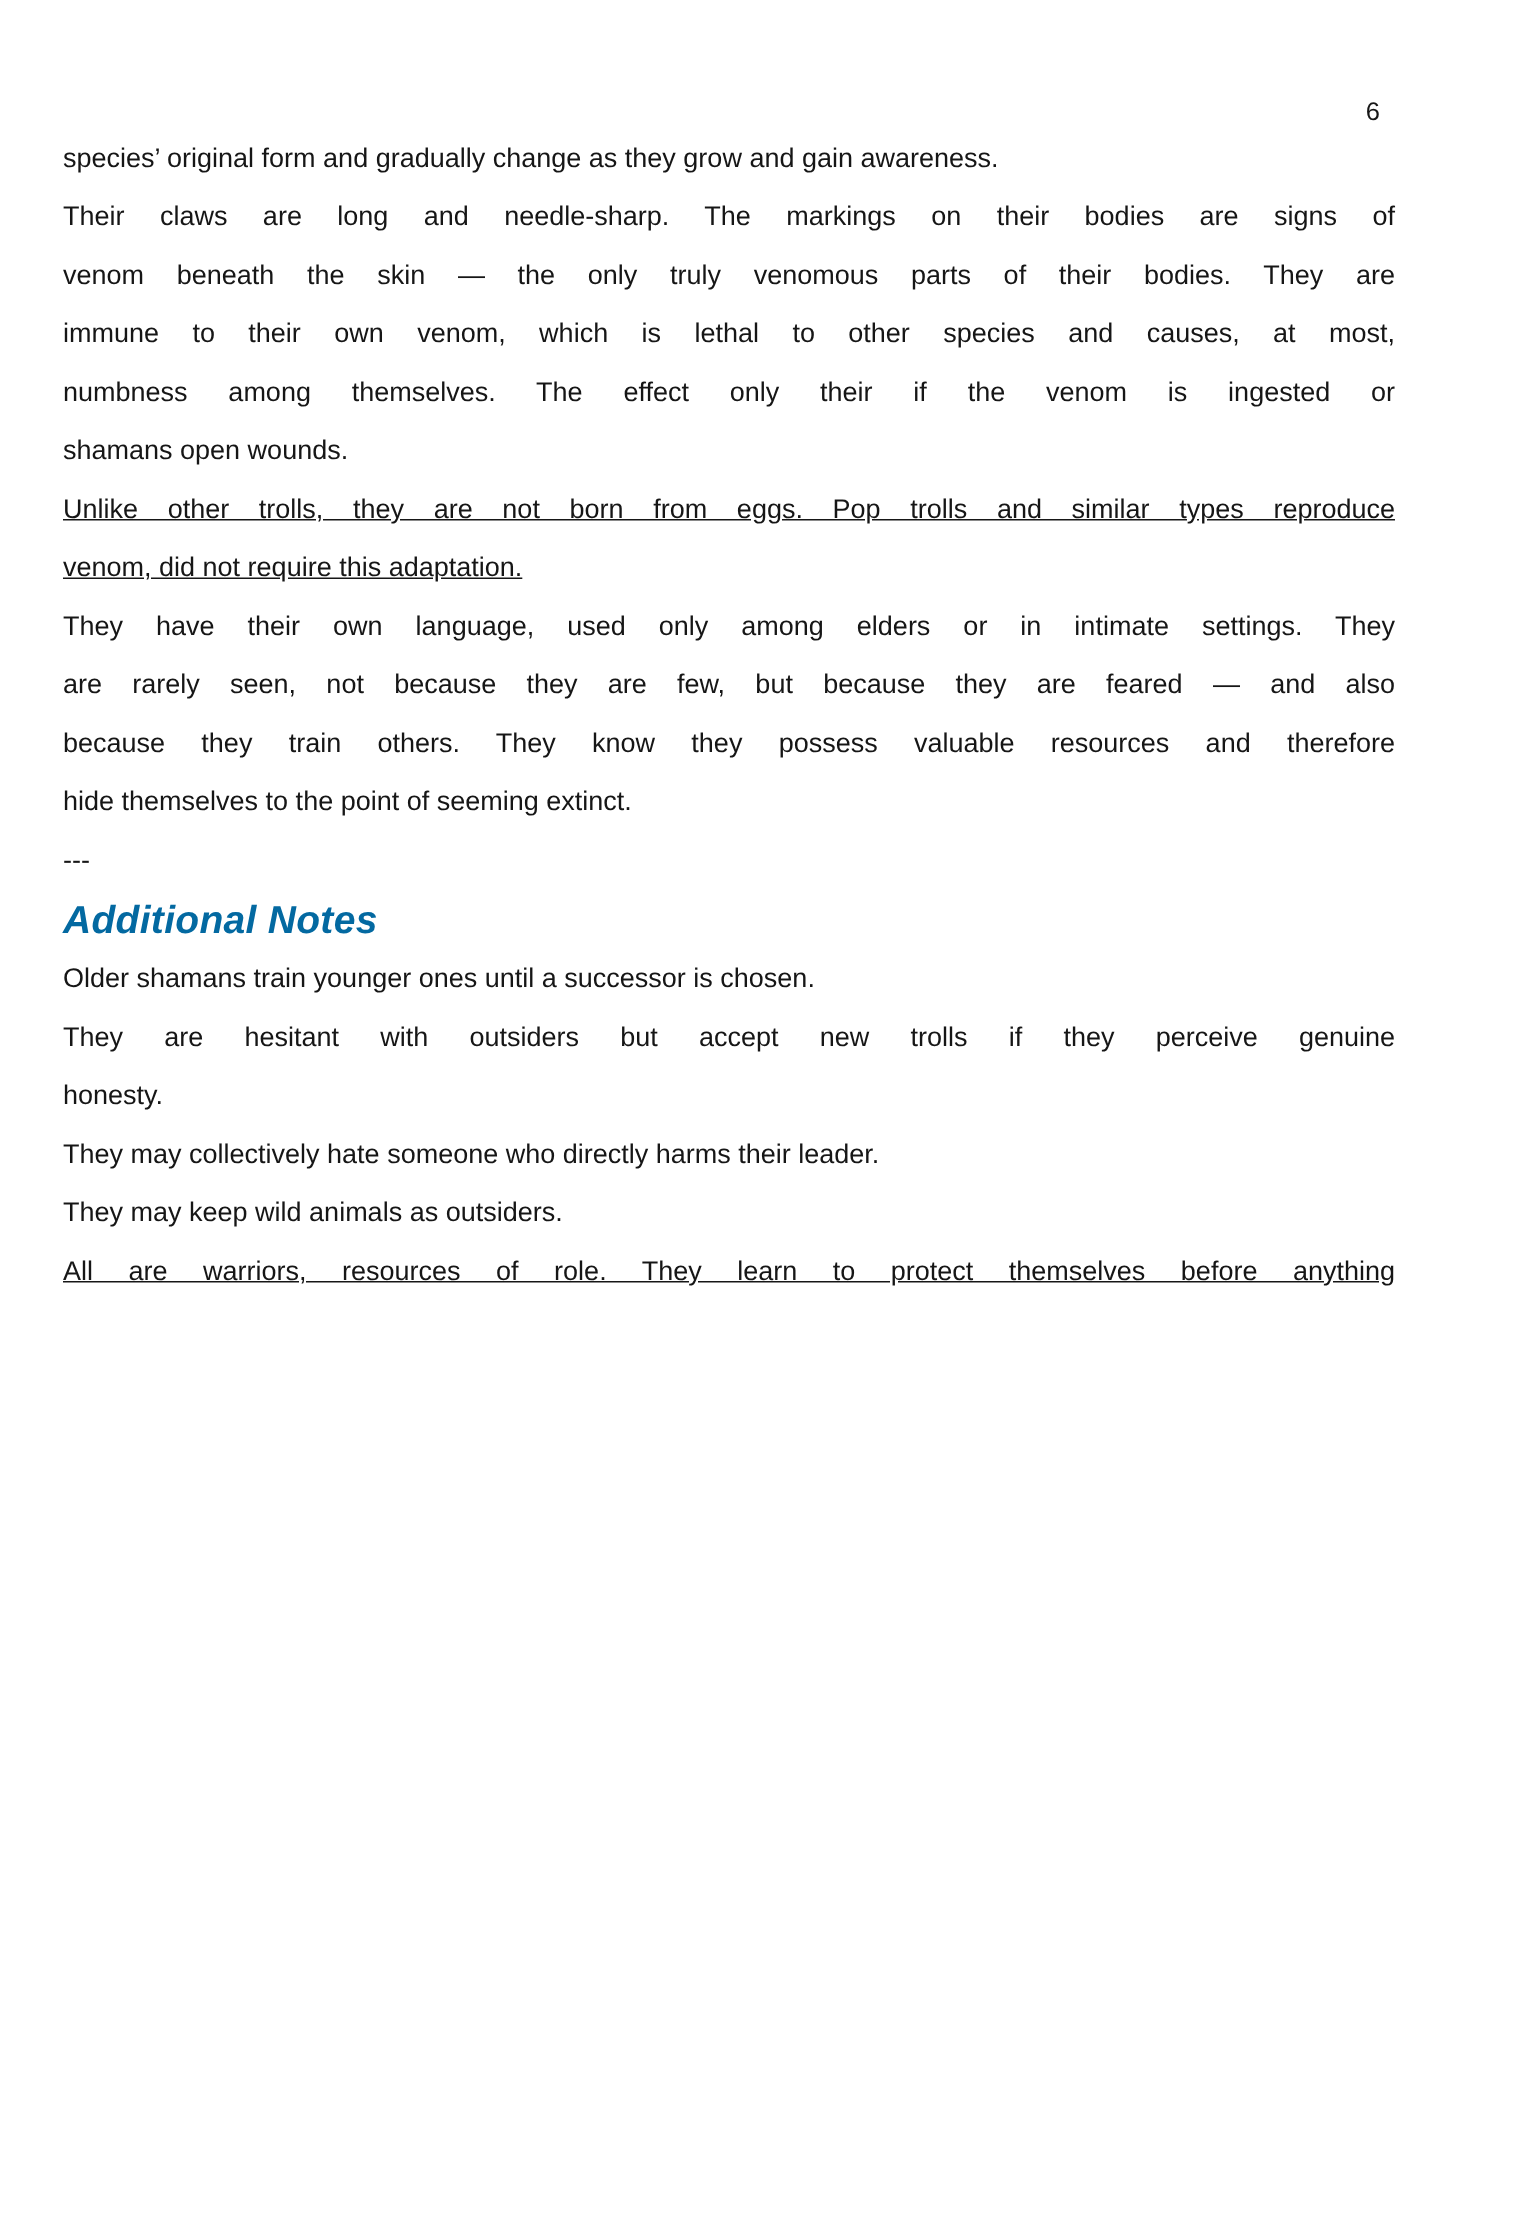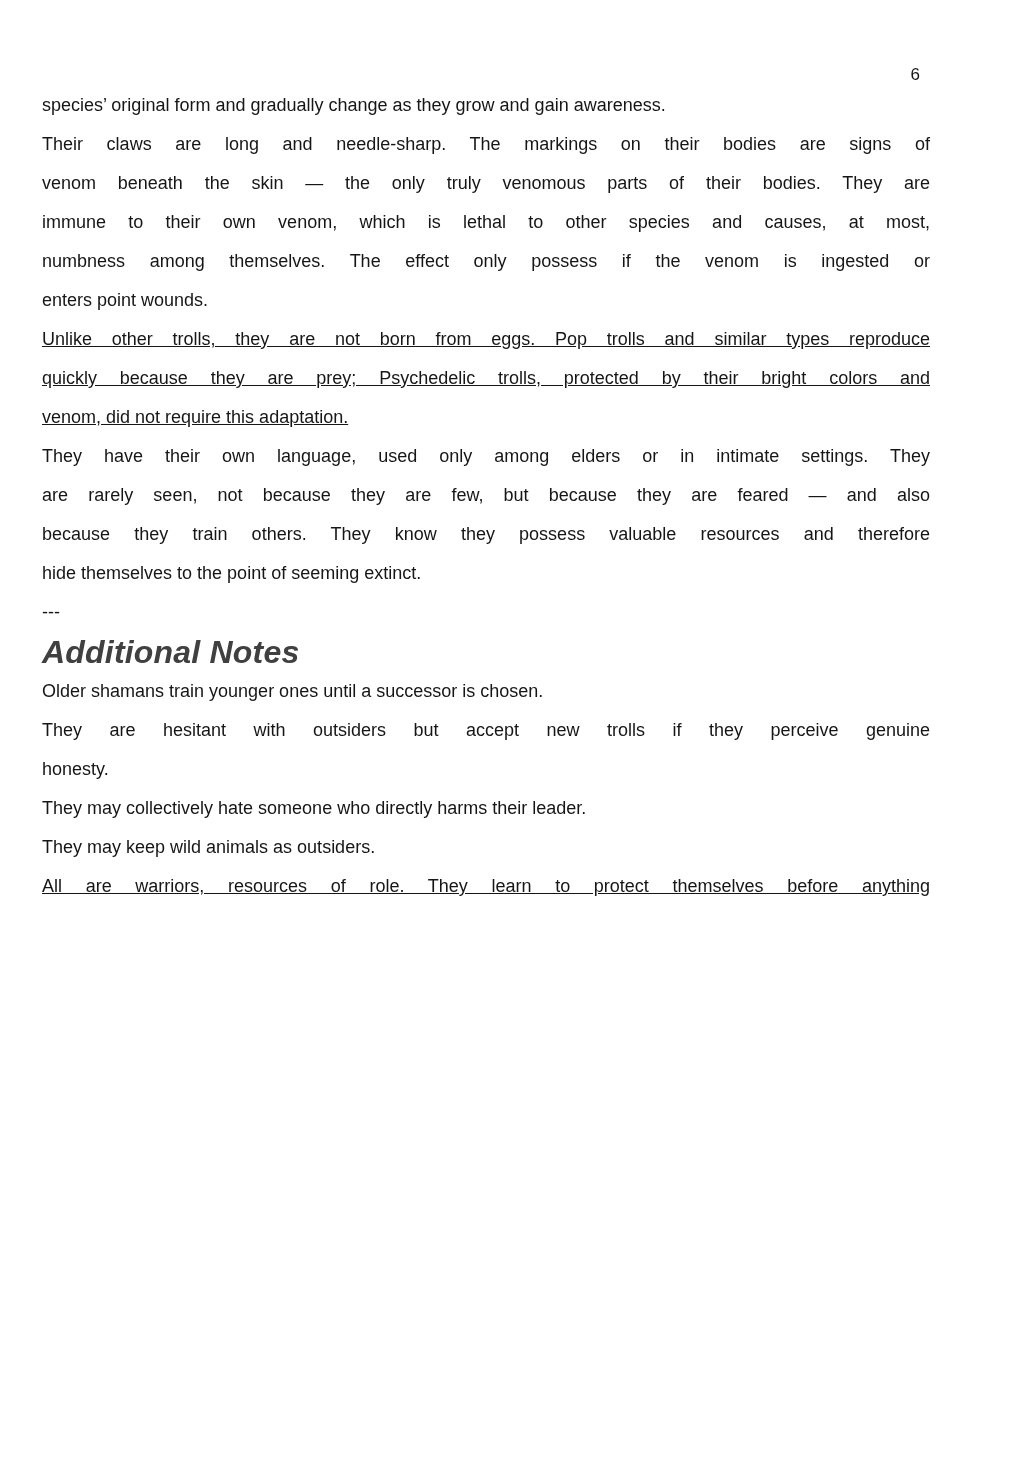--- a/index.html
+++ b/index.html
@@ -32,25 +32,25 @@
   }
   .line {
     display: block;
   }
   .line.just {
     text-align: justify;
     text-align-last: justify;
   }
   h2.section-heading {
     margin: 0;
-    font-size: 32px;
+    font-size: 26px;
     line-height: 40px;
     font-weight: bold;
     font-style: italic;
-    color: #404040;
+    color: #0369a1;
     letter-spacing: 0.2px;
   }
   
   .mt31 { margin-top: 31px; }
   .mt33 { margin-top: 33px; text-decoration: underline; }
   .mt35 { margin-top: 35px; }
   .mt36 { margin-top: 36px; }
   .mt37 { margin-top: 37px; }
   .mt75 { margin-top: 75px; }
   .mt3  { margin-top: 3px; }
@@ -67,27 +67,26 @@
   <div class="content">
 
     <p class="para mt31">
       <span class="line">species’ original form and gradually change as they grow and gain awareness.</span>
     </p>
 
     <p class="para mt35">
       <span class="line just">Their claws are long and needle-sharp. The markings on their bodies are signs of</span>
       <span class="line just">venom beneath the skin — the only truly venomous parts of their bodies. They are</span>
       <span class="line just">immune to their own venom, which is lethal to other species and causes, at most,</span>
-      <span class="line just">numbness among themselves. The effect only possess if the venom is ingested or</span>
-      <span class="line">enters point wounds.</span>
+      <span class="line just">numbness among themselves. The effect only their if the venom is ingested or</span>
+      <span class="line">shamans open wounds.</span>
     </p>
 
     <p class="para mt33">
       <span class="line just">Unlike other trolls, they are not born from eggs. Pop trolls and similar types reproduce</span>
-      <span class="line just">quickly because they are prey; Psychedelic trolls, protected by their bright colors and</span>
       <span class="line">venom, did not require this adaptation.</span>
     </p>
 
     <p class="para mt35">
       <span class="line just">They have their own language, used only among elders or in intimate settings. They</span>
       <span class="line just">are rarely seen, not because they are few, but because they are feared — and also</span>
       <span class="line just">because they train others. They know they possess valuable resources and therefore</span>
       <span class="line">hide themselves to the point of seeming extinct.</span>
     </p>
 

